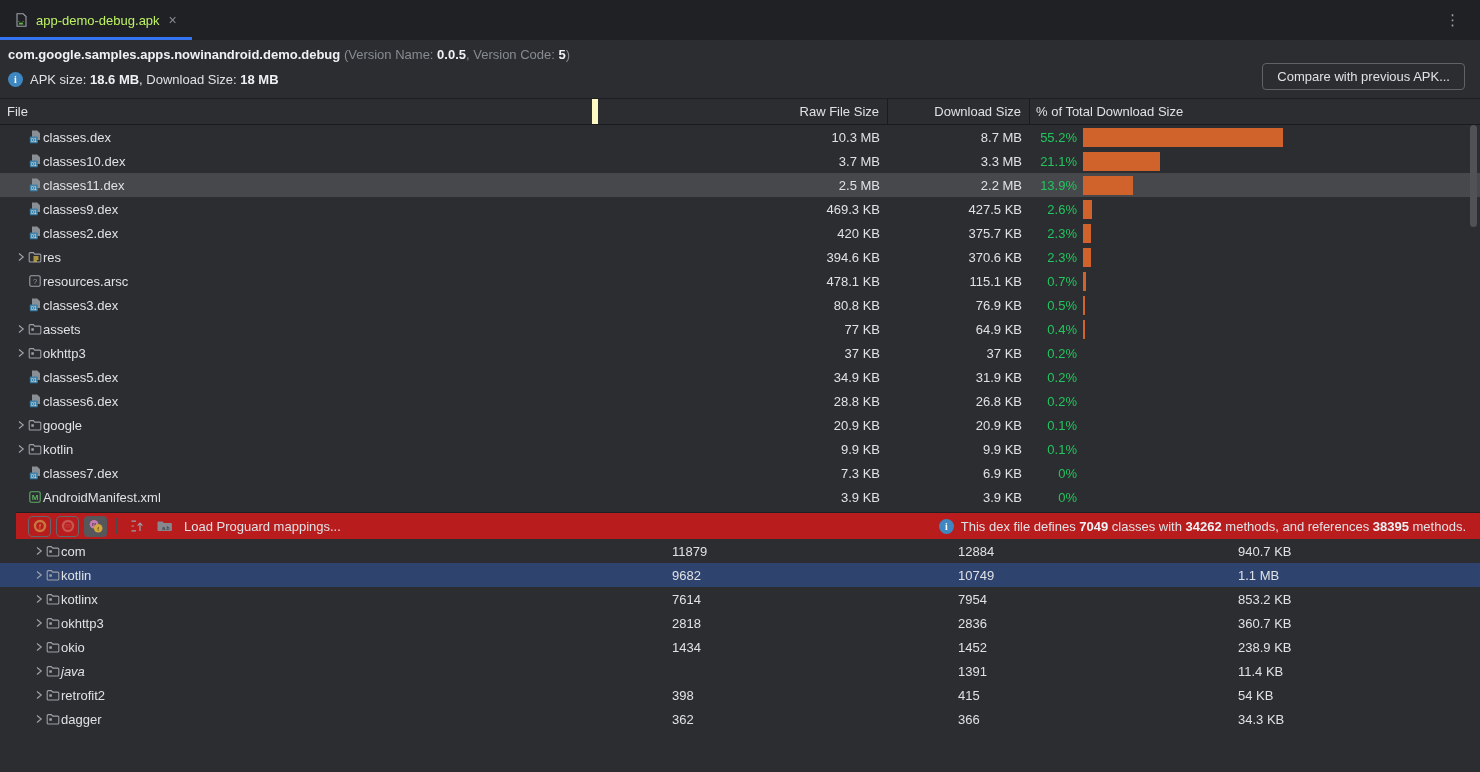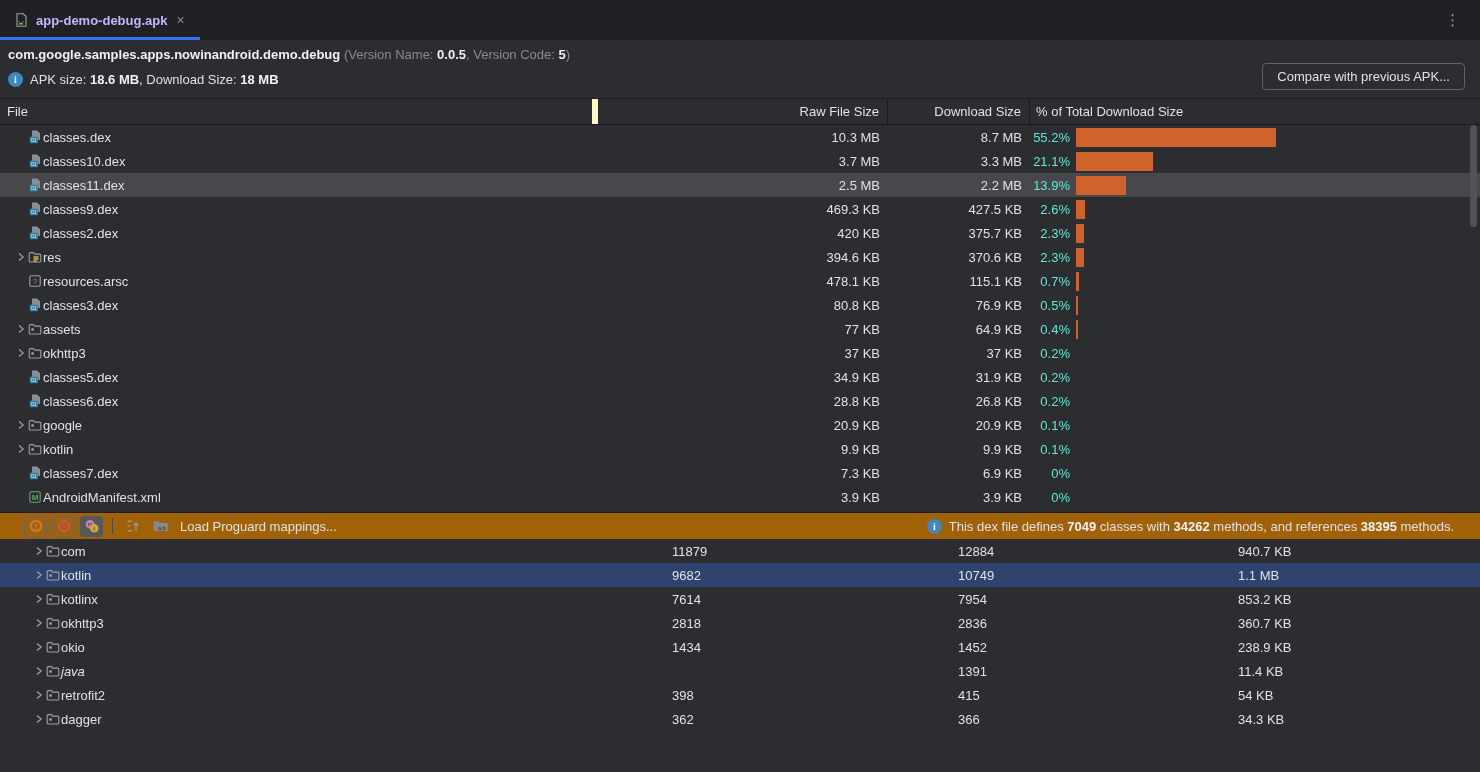--- a/index.html
+++ b/index.html
@@ -3,21 +3,21 @@
 <meta charset="utf-8">
 <style>
   * { margin:0; padding:0; box-sizing:border-box; }
   html,body { width:1480px; height:772px; overflow:hidden; background:#2b2d30;
     font-family:"Liberation Sans", sans-serif; font-size:13px; color:#dfe1e5; }
   .app { width:1480px; height:772px; position:relative; display:flex; flex-direction:column; }
 
   
   .tabbar { height:40px; background:#1f2124; display:flex; align-items:stretch; flex:none; position:relative; }
   .tab { display:flex; align-items:center; gap:7px; padding:0 13px; position:relative; cursor:pointer; }
-  .tab-label { color:#c4b5fd;font-weight:bold; }
+  .tab-label { color:#bef264; }
   .tab-underline { position:absolute; left:0; right:0; bottom:0; height:3px; background:#3574f0; }
   .tab-close { color:#868a91; font-size:14px; line-height:1; padding:0 2px; }
   .overflow-btn { margin-left:auto; align-self:center; margin-right:14px; color:#9da0a8; font-size:15px;
     letter-spacing:0; cursor:pointer; padding:2px 6px; }
 
   
   .hdr { flex:none; background:#2b2d30; padding:5px 0 0 0; position:relative; height:58px; }
   .pkgline { padding:2px 8px 0 8px; white-space:nowrap; }
   .pkgline .pkg { font-weight:bold; color:#eff1f5; }
   .dim { color:#878b93; }
@@ -38,27 +38,27 @@
   .hc.c-raw, .hc.c-dl { justify-content:flex-end; padding-right:8px; border-right:1px solid #1a1b1e; }
   .hc.c-pct { padding-left:6px; }
   .frows { flex:none; position:relative; height:387px; overflow:hidden; }
   .frow { height:24px; cursor:default; }
   .frow.selected { background:#46484c; }
   .cell-name { display:flex; align-items:center; padding-left:14px; overflow:hidden; white-space:nowrap; }
   .chev { width:13px; flex:none; display:flex; align-items:center; justify-content:center; }
   .icon16 { width:16px; height:16px; flex:none; display:inline-flex; }
   .cell-num { text-align:right; padding-right:8px; white-space:nowrap; }
   .cell-pct { display:flex; align-items:center; height:100%; }
-  .pct-label { width:46px; text-align:right; padding-right:6px; color:#5eead4; flex:none; }
+  .pct-label { width:46px; text-align:right; padding-right:6px; color:#22c55e; flex:none;margin-left:7px; }
   .bar { height:19px; background:#d0632c; flex:none; }
   .vscroll { position:absolute; right:3px; top:0; width:7px; height:102px; border-radius:4px; background:#505256; }
 
   
-  .dex-toolbar { flex:none; height:27px; display:flex; align-items:center; gap:5px; padding:0 24px;
-    border-top:1px solid #1e1f22; background:#a16207; }
+  .dex-toolbar { flex:none; height:27px; display:flex; align-items:center; gap:5px; padding:0 12px;
+    border-top:1px solid #1e1f22; background:#b91c1c;margin-left:16px; }
   .tbtn { width:23px; height:21px; border-radius:4px; display:flex; align-items:center; justify-content:center;
     cursor:pointer; flex:none; }
   .tbtn.outlined { border:1px solid #63666c; }
   .tbtn.active { background:#55575b; }
   .tb-sep { width:1px; height:16px; background:#4a4c50; margin:0 4px; flex:none; }
   .tb-flat { width:22px; height:21px; display:flex; align-items:center; justify-content:center; cursor:pointer; flex:none; }
   .load-label { margin-left:4px; }
   .dex-summary { margin-left:auto; display:flex; align-items:center; gap:7px; white-space:nowrap; padding-right:2px; }
 
   

